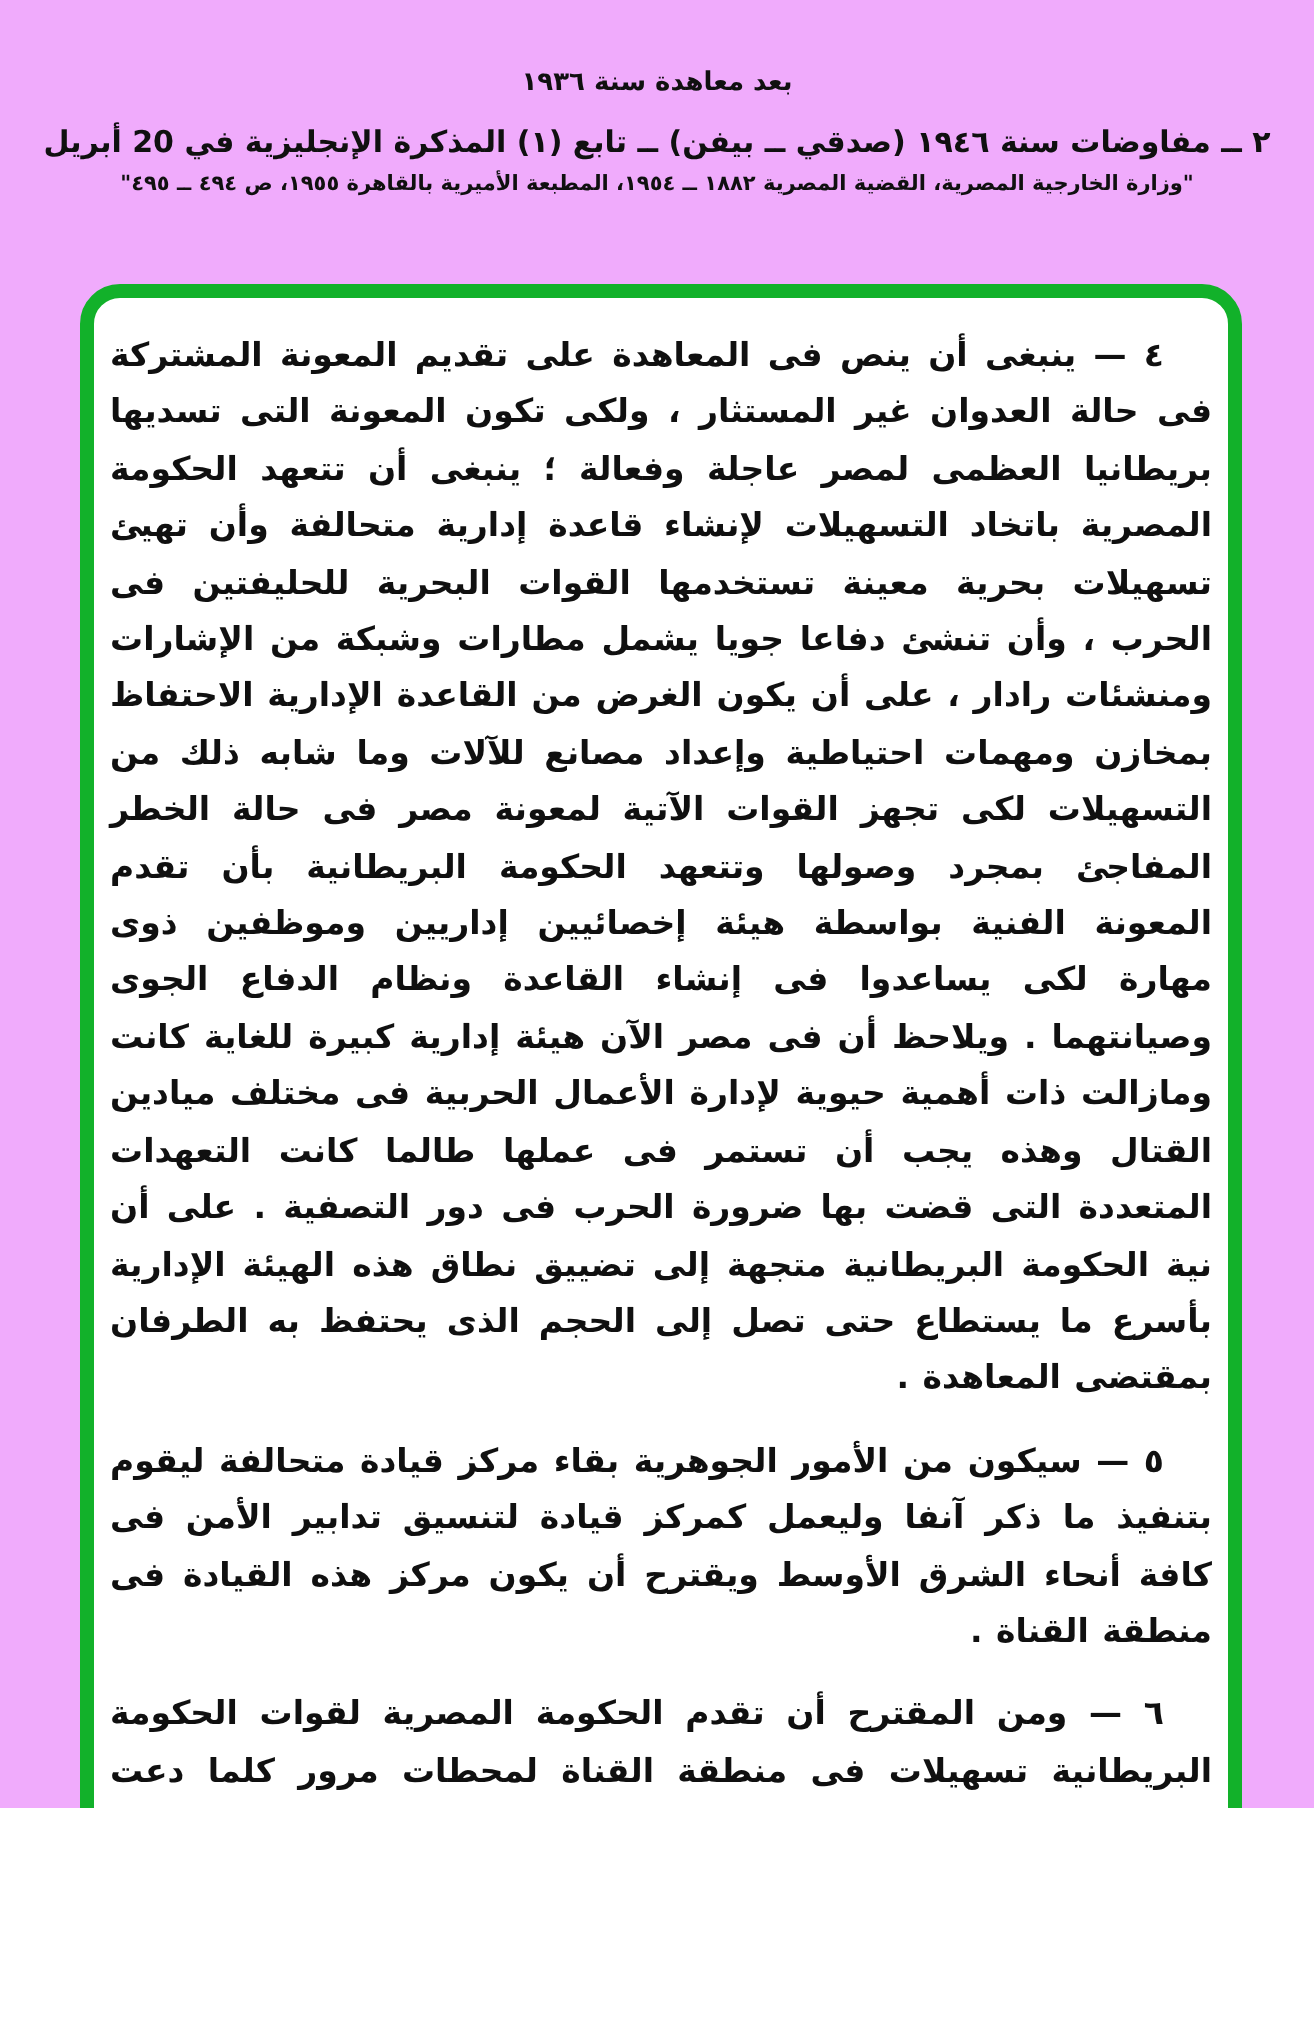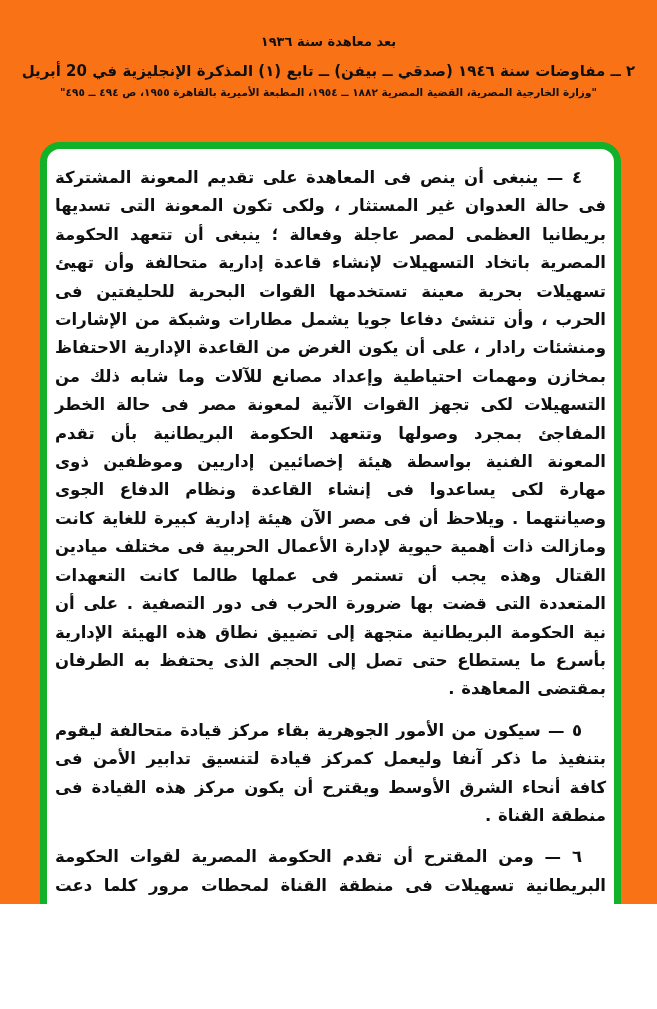--- a/index.html
+++ b/index.html
@@ -1,21 +1,21 @@
 <!DOCTYPE html>
 <html lang="ar" dir="rtl"><head>
 <meta charset="utf-8">
 <style>
   * { margin: 0; padding: 0; box-sizing: border-box; }
   html, body { background: #ffffff; }
   .page {
     position: relative;
     width: 657px;
     height: 904px;
-    background: #f97316;
+    background: #f0abfc;
     overflow: hidden;
     direction: rtl;
     font-family: "DejaVu Sans", sans-serif;
     color: #101010;
   }
   .header { text-align: center; direction: rtl; }
   .header-line1 {
     margin-top: 34px;
     font-size: 13px;
     font-weight: bold;

